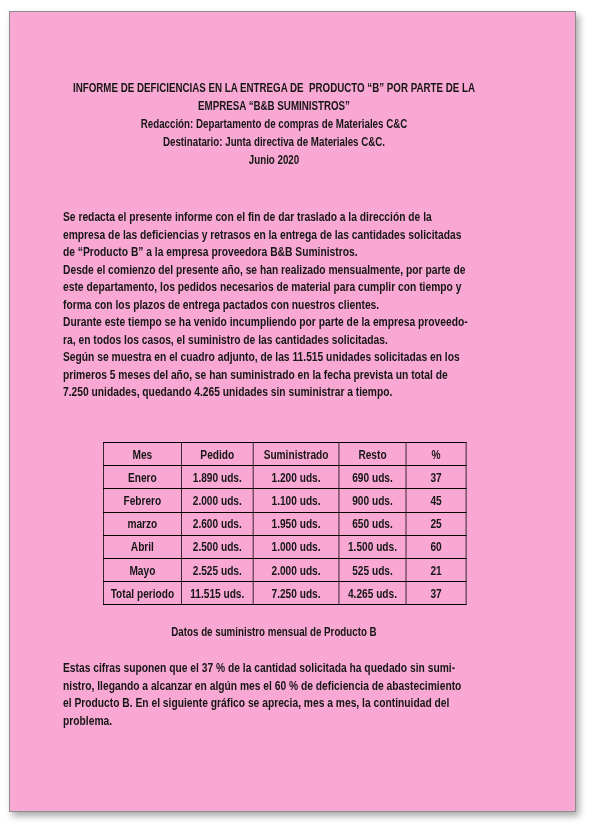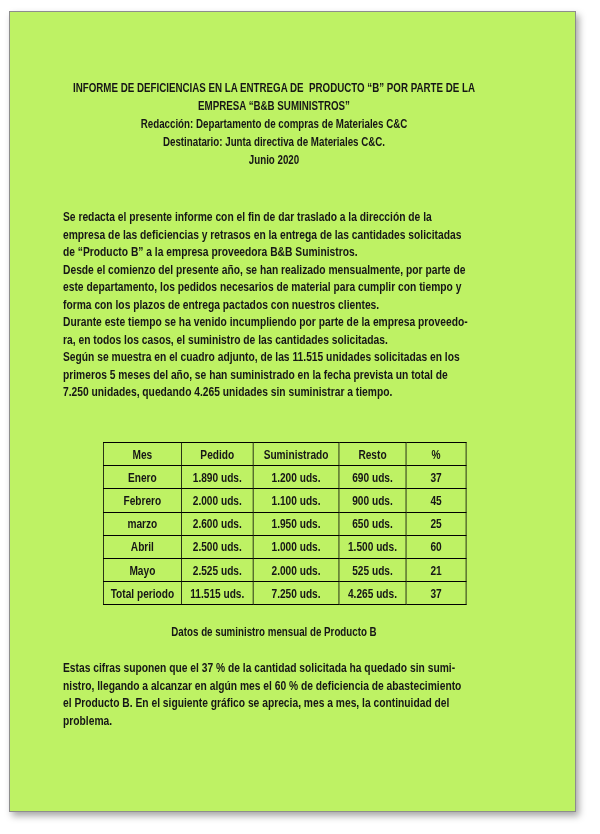--- a/index.html
+++ b/index.html
@@ -10,21 +10,21 @@
     background: #ffffff;
     overflow: hidden;
     font-family: "Liberation Sans", "DejaVu Sans", sans-serif;
   }
   .page {
     position: absolute;
     left: 9px;
     top: 11px;
     width: 565px;
     height: 799px;
-    background: #bef264;
+    background: #f9a8d4;
     border: 1.5px solid #8d8d8d;
     box-shadow: 3px 4px 7px rgba(0,0,0,0.35);
   }
   .block {
     position: absolute;
     color: #161616;
     font-weight: 700;
   }
   .centered {
     left: -56px;

